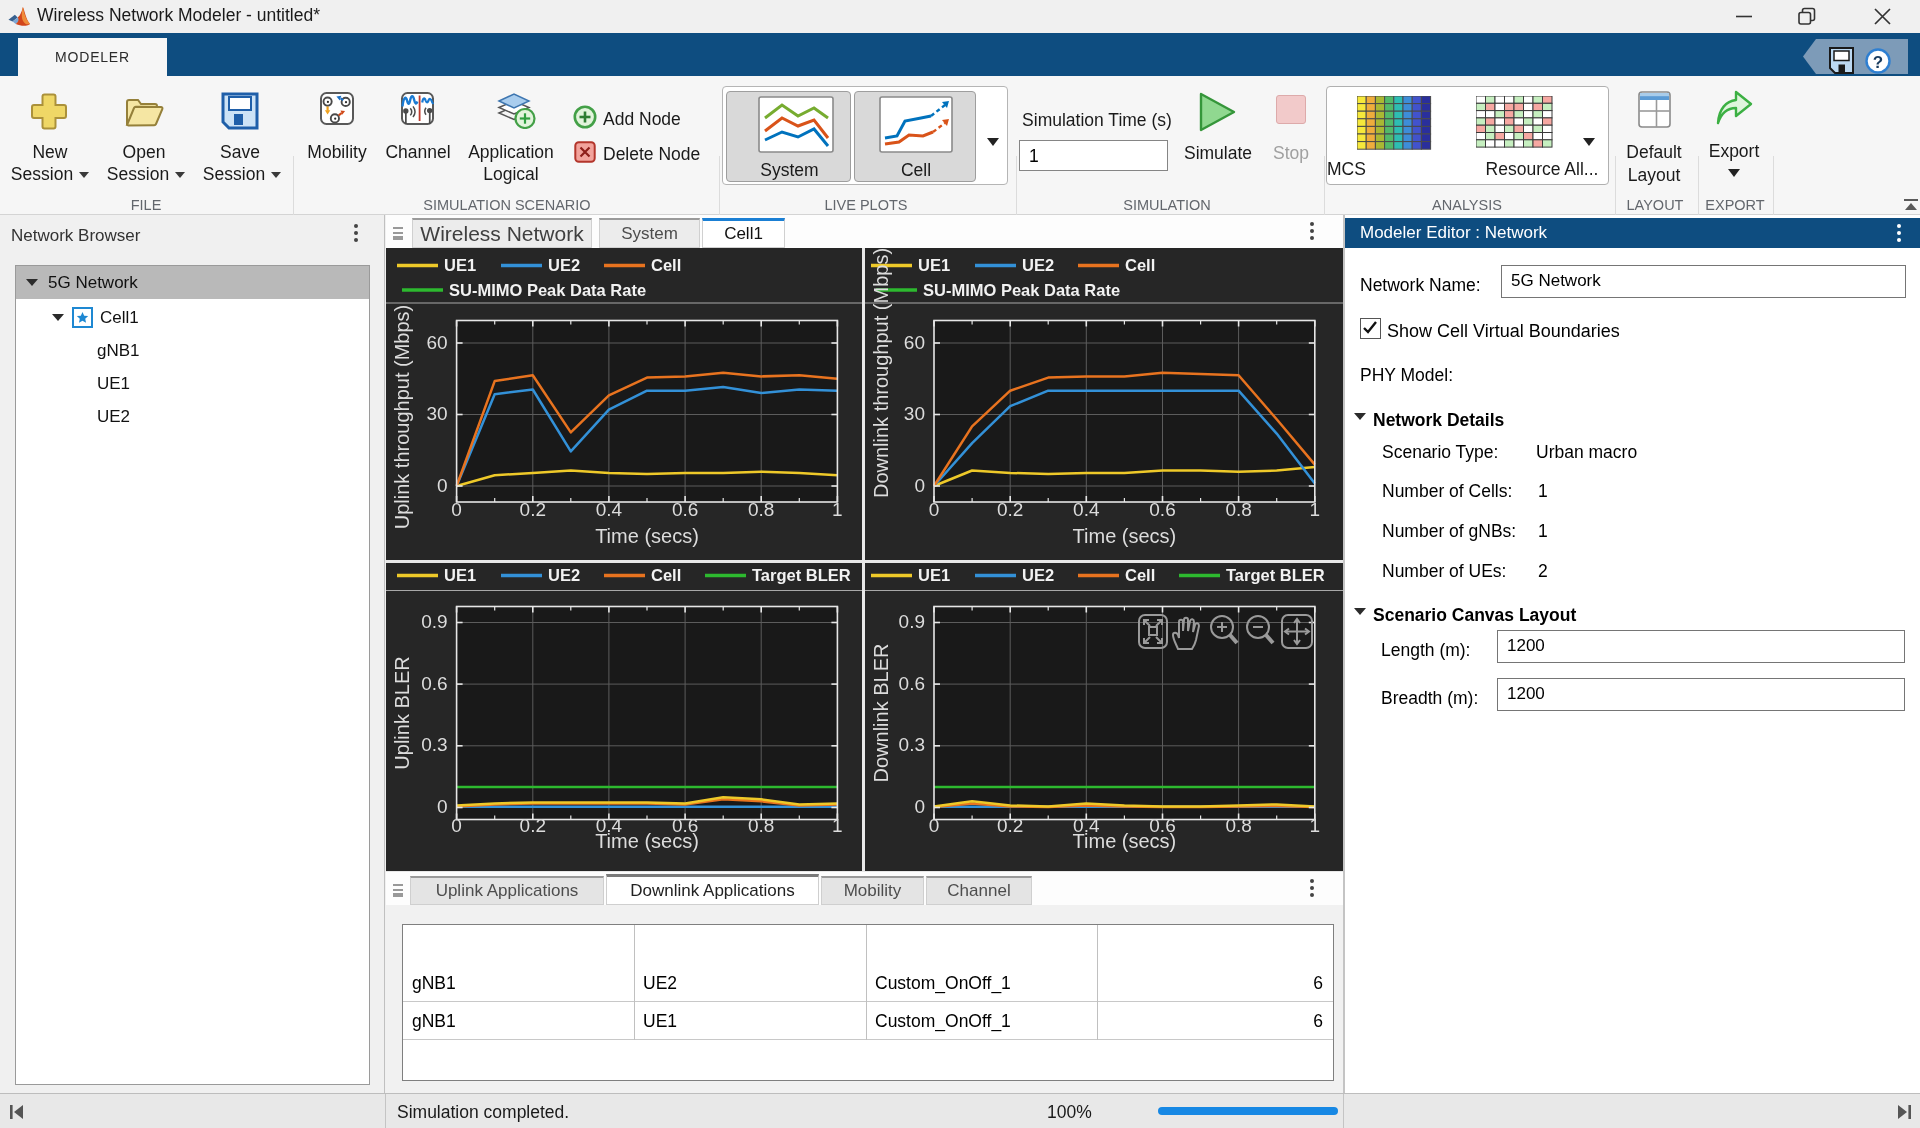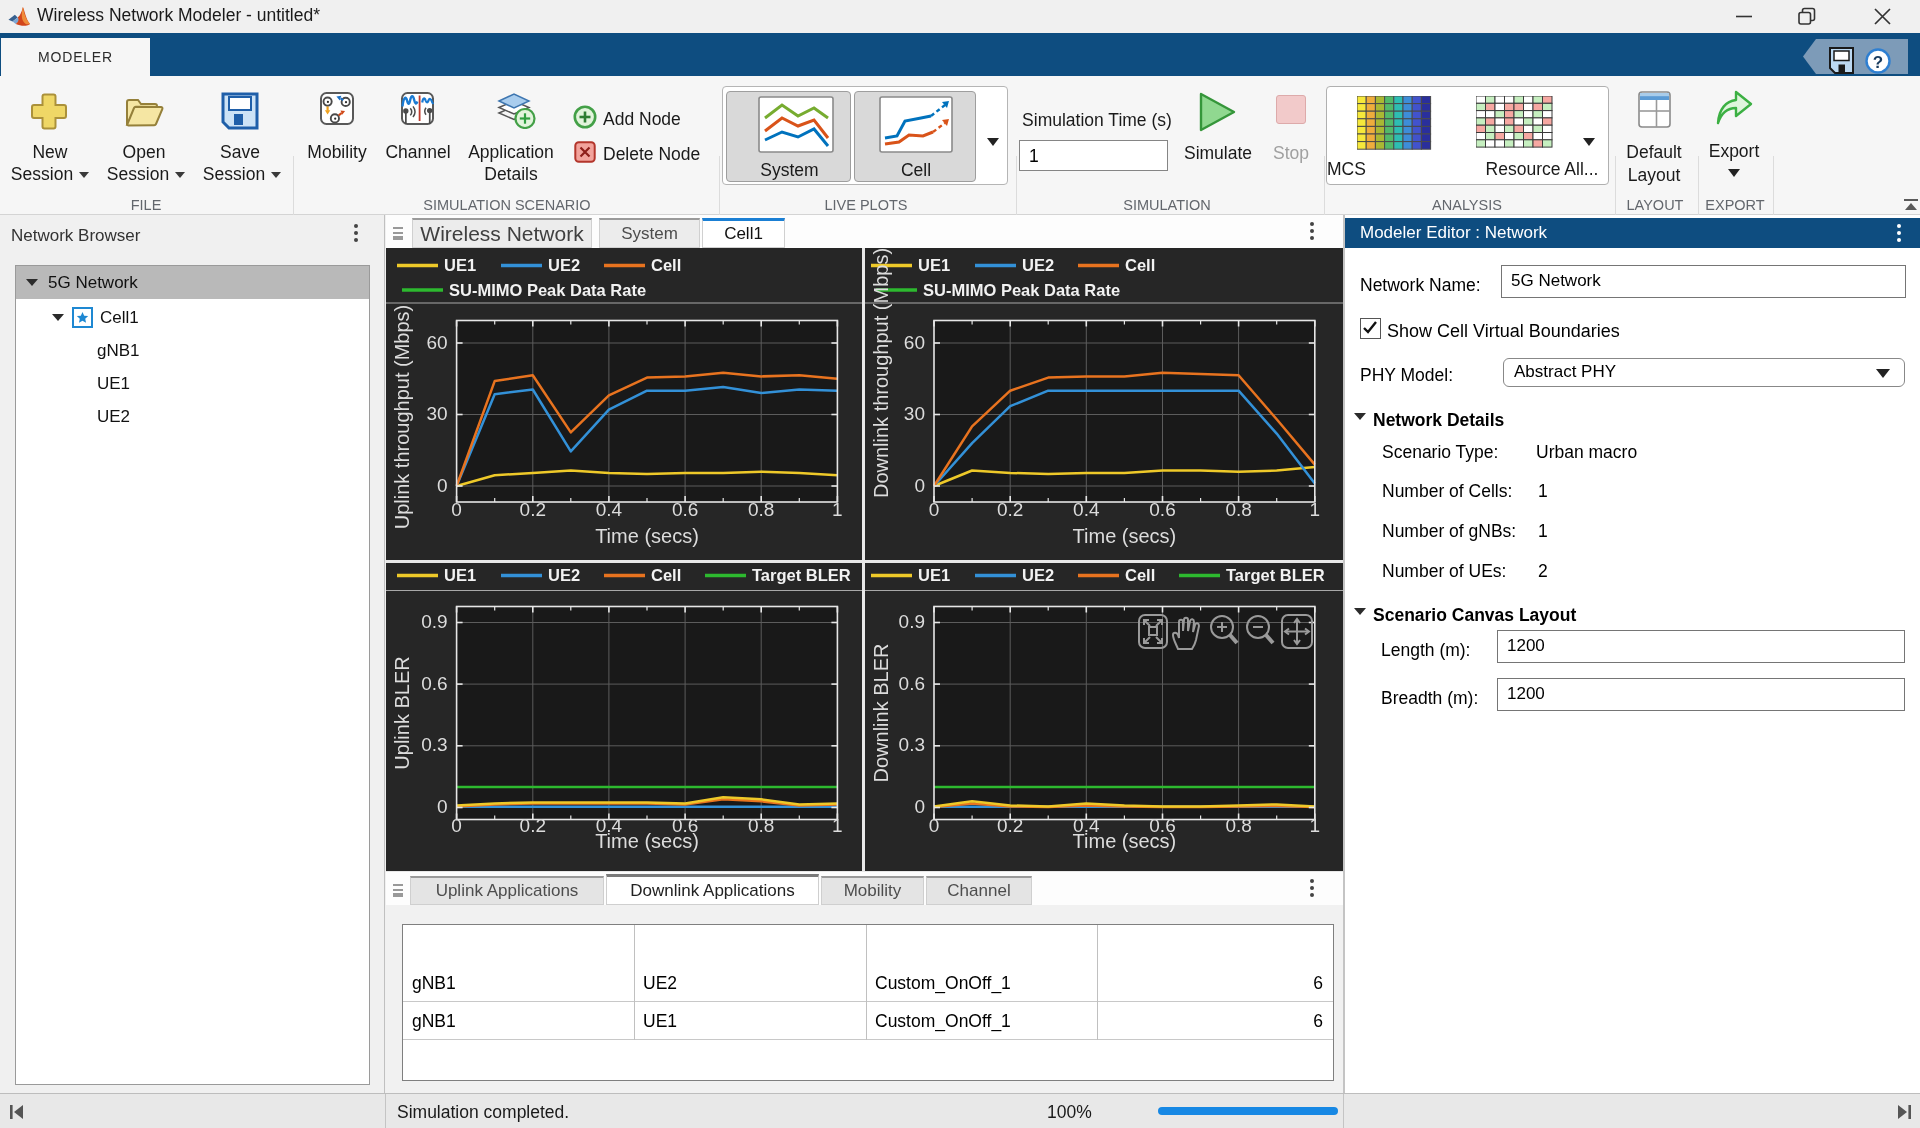--- a/index.html
+++ b/index.html
@@ -19,21 +19,21 @@
 <line x1="7" y1="16.5" x2="23" y2="16.5" stroke="#333" stroke-width="1.6"></line>
 <g fill="none" stroke="#333" stroke-width="1.6">
         <path d="M73.5 12.5 v-2 a2 2 0 0 1 2 -2 h8 a2 2 0 0 1 2 2 v8 a2 2 0 0 1 -2 2 h-2"></path>
         <rect x="70" y="12.5" width="11.5" height="11.5" rx="2"></rect>
       </g>
 <path d="M146 9 L161 24 M161 9 L146 24" stroke="#333" stroke-width="1.7" fill="none"></path>
 </svg>
 </div>
 
 <div class="abs" style="left:0;top:33px;width:1920px;height:43px;background:#0e4d80">
-<div class="abs" style="left:1px;top:5px;width:149px;height:38px;background:#f6f6f6;display:flex;align-items:center;justify-content:center;font-size:14px;letter-spacing:0.8px;color:#2b2b2b">MODELER</div>
+<div class="abs" style="left:18px;top:5px;width:149px;height:38px;background:#f6f6f6;display:flex;align-items:center;justify-content:center;font-size:14px;letter-spacing:0.8px;color:#2b2b2b">MODELER</div>
 <svg class="abs" style="left:1803px;top:6px" width="105" height="36" viewBox="0 0 105 36">
 <polygon points="0,17.5 13,0 105,0 105,35 13,35" fill="#7d9bb8"></polygon>
 <g>
         <path d="M27 9 H50 V34 H32 L27 29 Z" fill="#bcd9f2" stroke="#1a1a1a" stroke-width="2"></path>
         <rect x="31" y="12" width="15" height="9.5" fill="#fff" stroke="#1a1a1a" stroke-width="1.5"></rect>
         <rect x="35.5" y="25.5" width="6.5" height="8" fill="#1a1a1a"></rect>
       </g>
 <circle cx="75" cy="22" r="11.5" fill="#fff" stroke="#2e7fd1" stroke-width="2.4"></circle>
 <text x="75" y="28.5" font-size="17" font-weight="bold" fill="#173a5e" text-anchor="middle" font-family="Liberation Sans">?</text>
 </svg>
@@ -118,21 +118,21 @@
       <line x1="6.5" y1="12" x2="17.5" y2="12" stroke="#2e7d32" stroke-width="2.6"></line>
       <line x1="12" y1="6.5" x2="12" y2="17.5" stroke="#2e7d32" stroke-width="2.6"></line>
     </svg>
 <svg width="22" height="22" viewBox="0 0 22 22" style="position:absolute;left:574px;top:65px">
       <rect x="1.3" y="1.3" width="19.4" height="19.4" rx="3.5" fill="#f2a39c" stroke="#b3352b" stroke-width="2"></rect>
       <path d="M6.5 6.5 L15.5 15.5 M15.5 6.5 L6.5 15.5" stroke="#8e1f1a" stroke-width="2.2"></path>
     </svg>
 <div class="abs" style="left:257.0px;top:66px;width:160px;text-align:center;font-size:17.5px;color:#1a1a1a;white-space:nowrap">Mobility</div>
     <div class="abs" style="left:338.0px;top:66px;width:160px;text-align:center;font-size:17.5px;color:#1a1a1a;white-space:nowrap">Channel</div>
 <div class="abs" style="left:431.0px;top:66px;width:160px;text-align:center;font-size:17.5px;color:#1a1a1a;white-space:nowrap">Application</div>
-    <div class="abs" style="left:431.0px;top:88px;width:160px;text-align:center;font-size:17.5px;color:#1a1a1a;white-space:nowrap">Details</div>
+    <div class="abs" style="left:431.0px;top:88px;width:160px;text-align:center;font-size:17.5px;color:#1a1a1a;white-space:nowrap">Logical</div>
 <div class="abs" style="left:603px;top:33px;font-size:17.5px;color:#1a1a1a;white-space:nowrap">Add Node</div>
 <div class="abs" style="left:603px;top:68px;font-size:17.5px;color:#1a1a1a;white-space:nowrap">Delete Node</div>
 <div class="abs" style="left:722px;top:10px;width:286px;height:99px;background:#fff;border:1px solid #b5b5b5;border-radius:4px">
 <div class="abs" style="left:3px;top:4px;width:125px;height:91px;background:#d9d9d9;border:1px solid #9e9e9e;border-radius:4px">
         <svg width="76" height="57" viewBox="0 0 76 57" style="position:absolute;left:31;top:4">
           <rect x="1" y="1" width="74" height="55" rx="2" fill="#fff" stroke="#8a8a8a" stroke-width="1.6"></rect>
           <polyline points="7,22 24,9 40,20 56,12 70,22" fill="none" stroke="#77ac30" stroke-width="3"></polyline>
           <polyline points="7,35 24,22 40,30 56,24 70,42" fill="none" stroke="#d95319" stroke-width="3"></polyline>
           <polyline points="7,44 24,36 40,41 56,33 70,50" fill="none" stroke="#0072bd" stroke-width="3"></polyline>
         </svg>
@@ -699,24 +699,20 @@
 <div class="abs" style="left:15px;top:60px;font-size:17.5px">Network Name:</div>
 <div class="abs" style="left:156px;top:50px;width:405px;height:33px;background:#fff;border:1px solid #757575">
       <div style="margin:5px 0 0 9px;font-size:17px">5G Network</div>
     </div>
 <div class="abs" style="left:15px;top:103px;width:21px;height:21px;background:#fff;border:1.5px solid #555">
 <svg width="18" height="18" viewBox="0 0 18 18">
         <path d="M3 9 L7 13 L15 3" fill="none" stroke="#111" stroke-width="2.4"></path>
       </svg></div>
 <div class="abs" style="left:42px;top:106px;font-size:18px">Show Cell Virtual Boundaries</div>
 <div class="abs" style="left:15px;top:150px;font-size:17.5px">PHY Model:</div>
-<div class="abs" style="left:158px;top:143px;width:402px;height:29px;background:#fff;border:1px solid #888;border-radius:6px">
-<div style="margin:3px 0 0 10px;font-size:17px">Abstract PHY</div>
-<span style="position:absolute;right:14px;top:10px;width:0;height:0;border-left:7px solid transparent;border-right:7px solid transparent;border-top:9px solid #222"></span>
-    </div>
 <div class="abs" style="left:9px;top:198px;width:0;height:0;border-left:6px solid transparent;border-right:6px solid transparent;border-top:7px solid #2b2b2b"></div>
 <div class="abs" style="left:28px;top:195px;font-size:17.5px;font-weight:bold">Network Details</div>
 <div class="abs" style="left:37px;top:227px;font-size:17.5px">Scenario Type:</div>
     <div class="abs" style="left:191px;top:227px;font-size:17.5px">Urban macro</div>
 <div class="abs" style="left:37px;top:266px;font-size:17.5px">Number of Cells:</div>
     <div class="abs" style="left:193px;top:266px;font-size:17.5px">1</div>
 <div class="abs" style="left:37px;top:306px;font-size:17.5px">Number of gNBs:</div>
     <div class="abs" style="left:193px;top:306px;font-size:17.5px">1</div>
 <div class="abs" style="left:37px;top:346px;font-size:17.5px">Number of UEs:</div>
     <div class="abs" style="left:193px;top:346px;font-size:17.5px">2</div>

